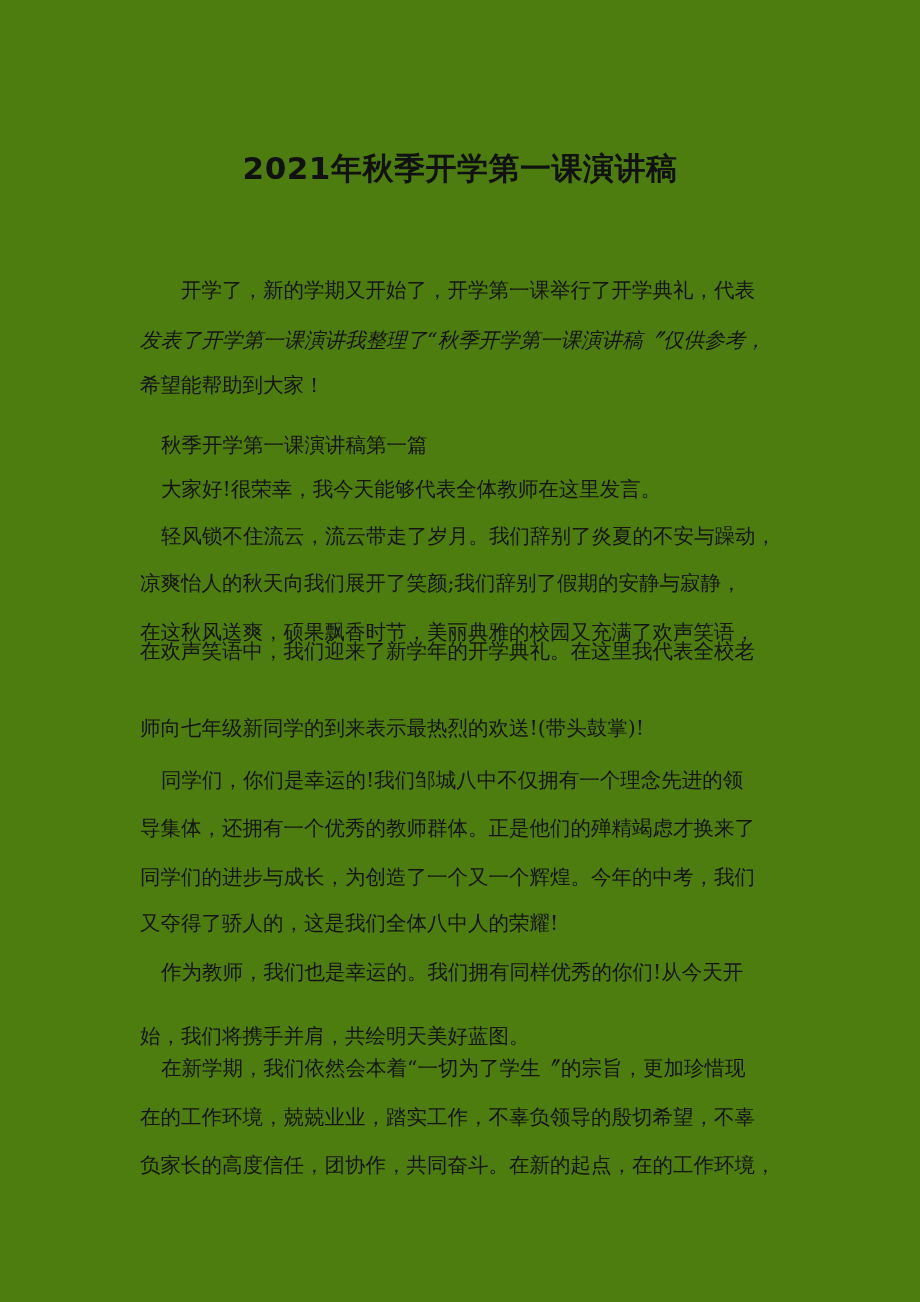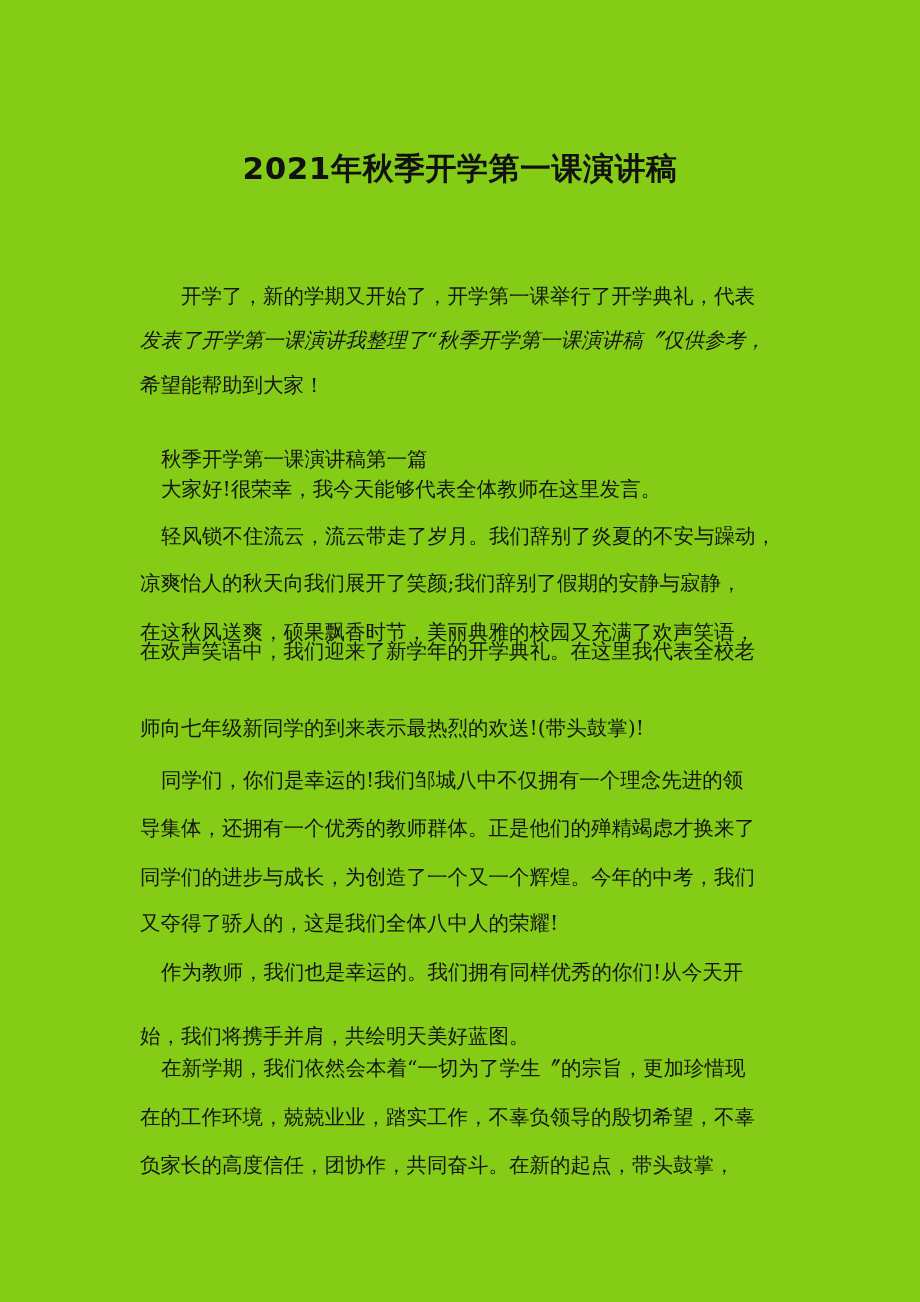--- a/index.html
+++ b/index.html
@@ -14,21 +14,21 @@
       overflow: hidden;
       font-family: "DejaVu Serif", "Liberation Serif", serif;
       color: #111111;
     }
     .page {
       position: absolute;
       left: 0;
       top: 0;
       width: 920px;
       height: 1302px;
-      background: #84cc16;
+      background: #4d7c0f;
     }
     .title {
       position: absolute;
       left: 0;
       top: 148px;
       width: 920px;
       text-align: center;
       font-family: "DejaVu Sans", "Liberation Sans", sans-serif;
       font-weight: bold;
       font-size: 31px;
@@ -46,38 +46,38 @@
     }
     .indent-2 { left: 181px; }
     .indent-1 { left: 161px; }
   </style>
 </head>
 <body>
 
 <div class="page">
   <div class="title">2021年秋季开学第一课演讲稿</div>
 
-  <div class="line indent-2" style="top:281px;">开学了，新的学期又开始了，开学第一课举行了开学典礼，代表</div>
+  <div class="line indent-2" style="top:275px;">开学了，新的学期又开始了，开学第一课举行了开学典礼，代表</div>
   <div class="line" style="top:325px;font-style:italic;">发表了开学第一课演讲我整理了“秋季开学第一课演讲稿〞仅供参考，</div>
   <div class="line" style="top:370px;">希望能帮助到大家！</div>
 
-  <div class="line indent-1" style="top:444px;">秋季开学第一课演讲稿第一篇</div>
+  <div class="line indent-1" style="top:430px;">秋季开学第一课演讲稿第一篇</div>
 
   <div class="line indent-1" style="top:474px;">大家好!很荣幸，我今天能够代表全体教师在这里发言。</div>
 
   <div class="line indent-1" style="top:521px;">轻风锁不住流云，流云带走了岁月。我们辞别了炎夏的不安与躁动，</div>
   <div class="line" style="top:568px;">凉爽怡人的秋天向我们展开了笑颜;我们辞别了假期的安静与寂静，</div>
   <div class="line" style="top:617px;">在这秋风送爽，硕果飘香时节，美丽典雅的校园又充满了欢声笑语，</div>
   <div class="line" style="top:636px;">在欢声笑语中，我们迎来了新学年的开学典礼。在这里我代表全校老</div>
   <div class="line" style="top:713px;">师向七年级新同学的到来表示最热烈的欢送!(带头鼓掌)!</div>
 
   <div class="line indent-1" style="top:765px;">同学们，你们是幸运的!我们邹城八中不仅拥有一个理念先进的领</div>
   <div class="line" style="top:813px;">导集体，还拥有一个优秀的教师群体。正是他们的殚精竭虑才换来了</div>
   <div class="line" style="top:862px;">同学们的进步与成长，为创造了一个又一个辉煌。今年的中考，我们</div>
   <div class="line" style="top:908px;">又夺得了骄人的，这是我们全体八中人的荣耀!</div>
 
   <div class="line indent-1" style="top:957px;">作为教师，我们也是幸运的。我们拥有同样优秀的你们!从今天开</div>
   <div class="line" style="top:1005px;margin-top:16px;">始，我们将携手并肩，共绘明天美好蓝图。</div>
 
   <div class="line indent-1" style="top:1053px;">在新学期，我们依然会本着“一切为了学生〞的宗旨，更加珍惜现</div>
   <div class="line" style="top:1102px;">在的工作环境，兢兢业业，踏实工作，不辜负领导的殷切希望，不辜</div>
-  <div class="line" style="top:1150px;">负家长的高度信任，团协作，共同奋斗。在新的起点，带头鼓掌，</div>
+  <div class="line" style="top:1150px;">负家长的高度信任，团协作，共同奋斗。在新的起点，在的工作环境，</div>
 </div>
 
 </body></html>

